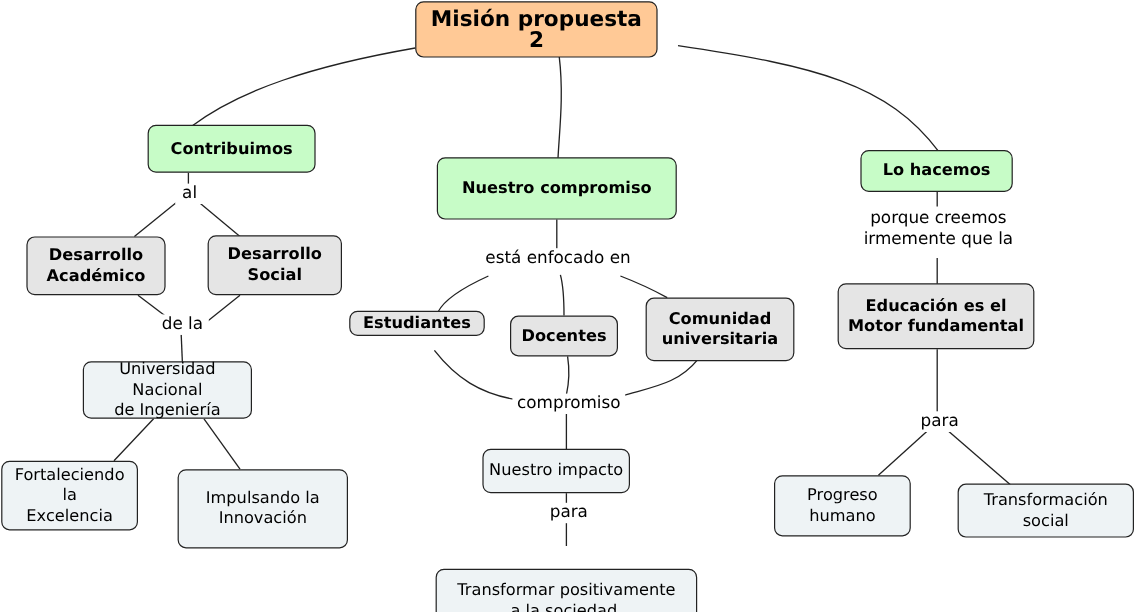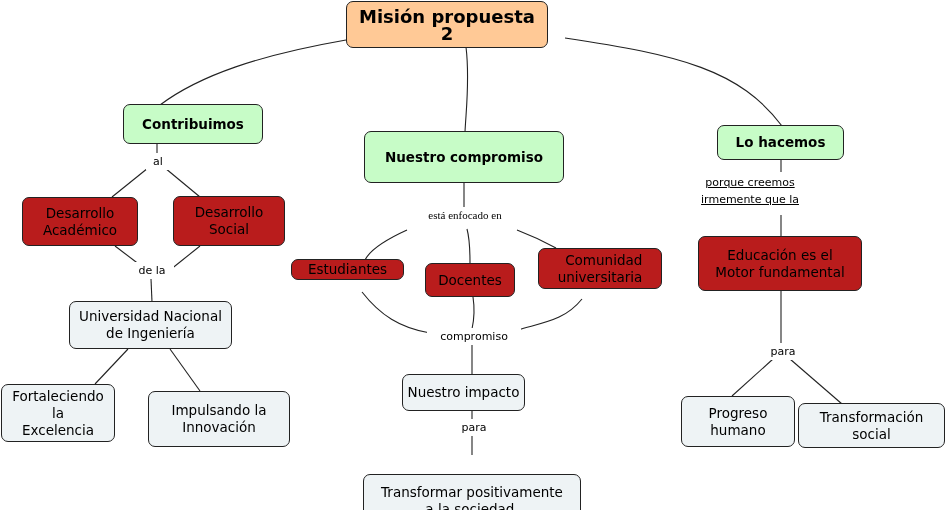--- a/index.html
+++ b/index.html
@@ -6,23 +6,23 @@
     body { width: 948px; height: 510px; position: relative; overflow: hidden;
            font-family: "DejaVu Sans", "Liberation Sans", sans-serif; color: #000; }
     #links { position: absolute; left: 0; top: 0; width: 948px; height: 510px; }
     #links path, #links line { fill: none; stroke: #222; stroke-width: 1.1; }
     .node { position: absolute; box-sizing: border-box; border: 1px solid #222;
             border-radius: 7px; display: flex; align-items: center; justify-content: center;
             text-align: center; line-height: 17px; font-size: 13.5px; padding: 0 4px;
             white-space: pre-line; }
     .root { background: #ffc996; font-weight: bold; font-size: 18px; }
     .green { background: #c7fcc7; font-weight: bold; font-size: 13.5px; }
-    .yellow { background: #b91c1c; }
+    .yellow { background: #e5e5e5; font-weight: bold; }
     .grey { background: #eef3f5; }
-    .lbl { position: absolute; background: #ffffff; font-size: 11px; line-height: 17px;
+    .lbl { position: absolute; background: #ffffff; font-size: 14px; line-height: 17px;
            text-align: center; white-space: pre-line; padding: 0 2px; }
   </style>
 </head>
 <body>
 
 <svg id="links" viewBox="0 0 948 510">
   <path d="M346,40 C260,55 200,75 160,105"></path>
   <path d="M466,47 C470,80 466,110 465,132"></path>
   <path d="M565,38 C680,55 740,70 782,126"></path>
   <line x1="157" y1="144" x2="157" y2="155"></line>
@@ -54,43 +54,43 @@
 
 <div class="node green" style="left:88px; top:104px; width:140px; height:40px;margin-left:35px;">Contribuimos</div>
 <div class="node green" style="left:364px; top:131px; width:200px; height:52px;">Nuestro compromiso</div>
 <div class="node green" style="left:717px; top:125px; width:127px; height:35px;">Lo hacemos</div>
 
 <div class="node yellow" style="left:22px; top:197px; width:116px; height:49px;">Desarrollo
 Académico</div>
 <div class="node yellow" style="left:173px; top:196px; width:112px; height:50px;">Desarrollo
 Social</div>
 
-<div class="node grey" style="left:69px; top:301px; width:163px; height:48px;">Universidad Nacional
+<div class="node grey" style="left:69px; top:301px; width:141px; height:48px;">Universidad Nacional
 de Ingeniería</div>
 <div class="node grey" style="left:1px; top:384px; width:114px; height:58px;">Fortaleciendo la
 Excelencia</div>
-<div class="node grey" style="left:148px; top:391px; width:142px; height:56px;">Impulsando la
+<div class="node grey" style="left:148px; top:391px; width:142px; height:66px;">Impulsando la
 Innovación</div>
 
 <div class="node yellow" style="left:291px; top:259px; width:113px; height:21px;">Estudiantes</div>
 <div class="node yellow" style="left:425px; top:263px; width:90px; height:34px;">Docentes</div>
-<div class="node yellow" style="left:538px; top:248px; width:124px; height:41px;text-align:right;">Comunidad
+<div class="node yellow" style="left:538px; top:248px; width:124px; height:53px;">Comunidad
 universitaria</div>
 
 <div class="node grey" style="left:402px; top:374px; width:123px; height:37px;">Nuestro impacto</div>
 <div class="node grey" style="left:363px; top:474px; width:218px; height:54px;">Transformar positivamente
 a la sociedad.</div>
 
 <div class="node yellow" style="left:698px; top:236px; width:164px; height:55px;">Educación es el
 Motor fundamental</div>
-<div class="node grey" style="left:645px; top:396px; width:114px; height:51px;margin-left:36px;">Progreso
+<div class="node grey" style="left:645px; top:396px; width:114px; height:51px;">Progreso
 humano</div>
 <div class="node grey" style="left:798px; top:403px; width:147px; height:45px;">Transformación
 social</div>
 
 <div class="lbl" style="left:146px; top:153px; width:20px;">al</div>
 <div class="lbl" style="left:130px; top:262px; width:40px;">de la</div>
-<div class="lbl" style="left:401px; top:207px; width:124px;font-family:Liberation Serif, serif;">está enfocado en</div>
+<div class="lbl" style="left:401px; top:207px; width:124px;">está enfocado en</div>
 <div class="lbl" style="left:427px; top:328px; width:90px;">compromiso</div>
 <div class="lbl" style="left:454px; top:419px; width:36px;">para</div>
-<div class="lbl" style="left:682px; top:174px; width:132px;text-decoration:underline;">porque creemos
+<div class="lbl" style="left:714px; top:174px; width:132px;">porque creemos
 irmemente que la</div>
 <div class="lbl" style="left:762px; top:343px; width:38px;">para</div>
 
 </body></html>

